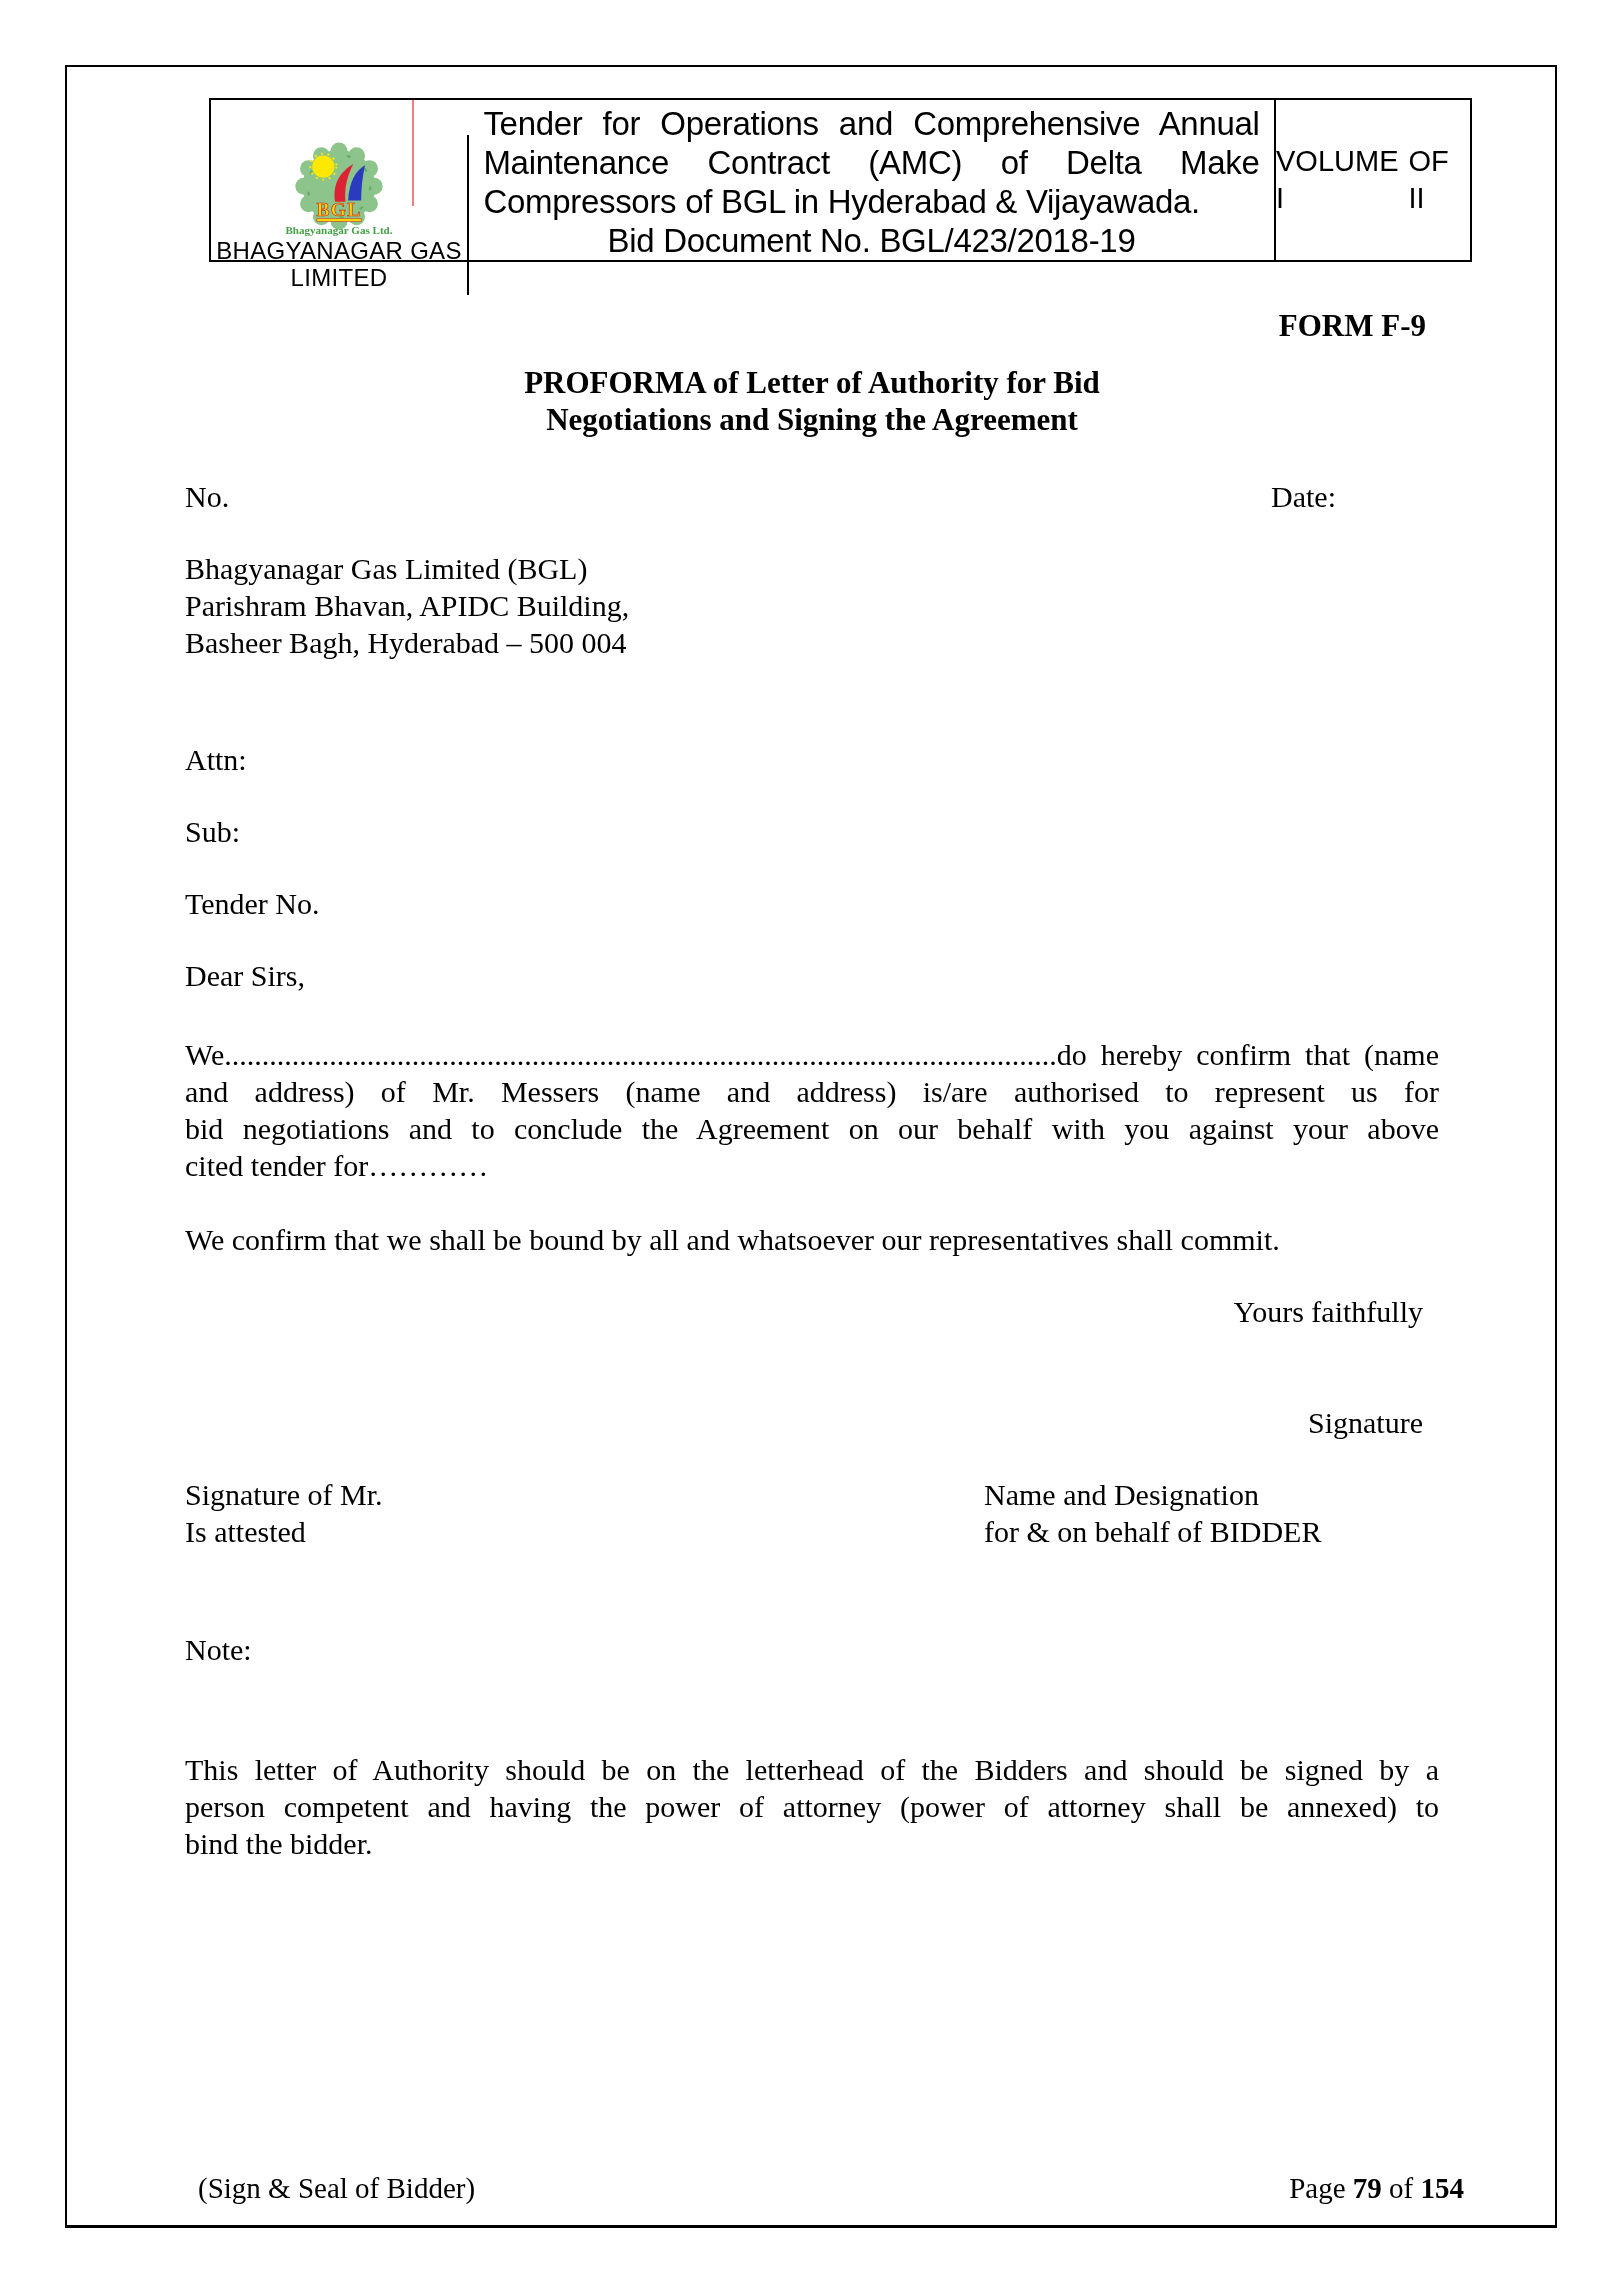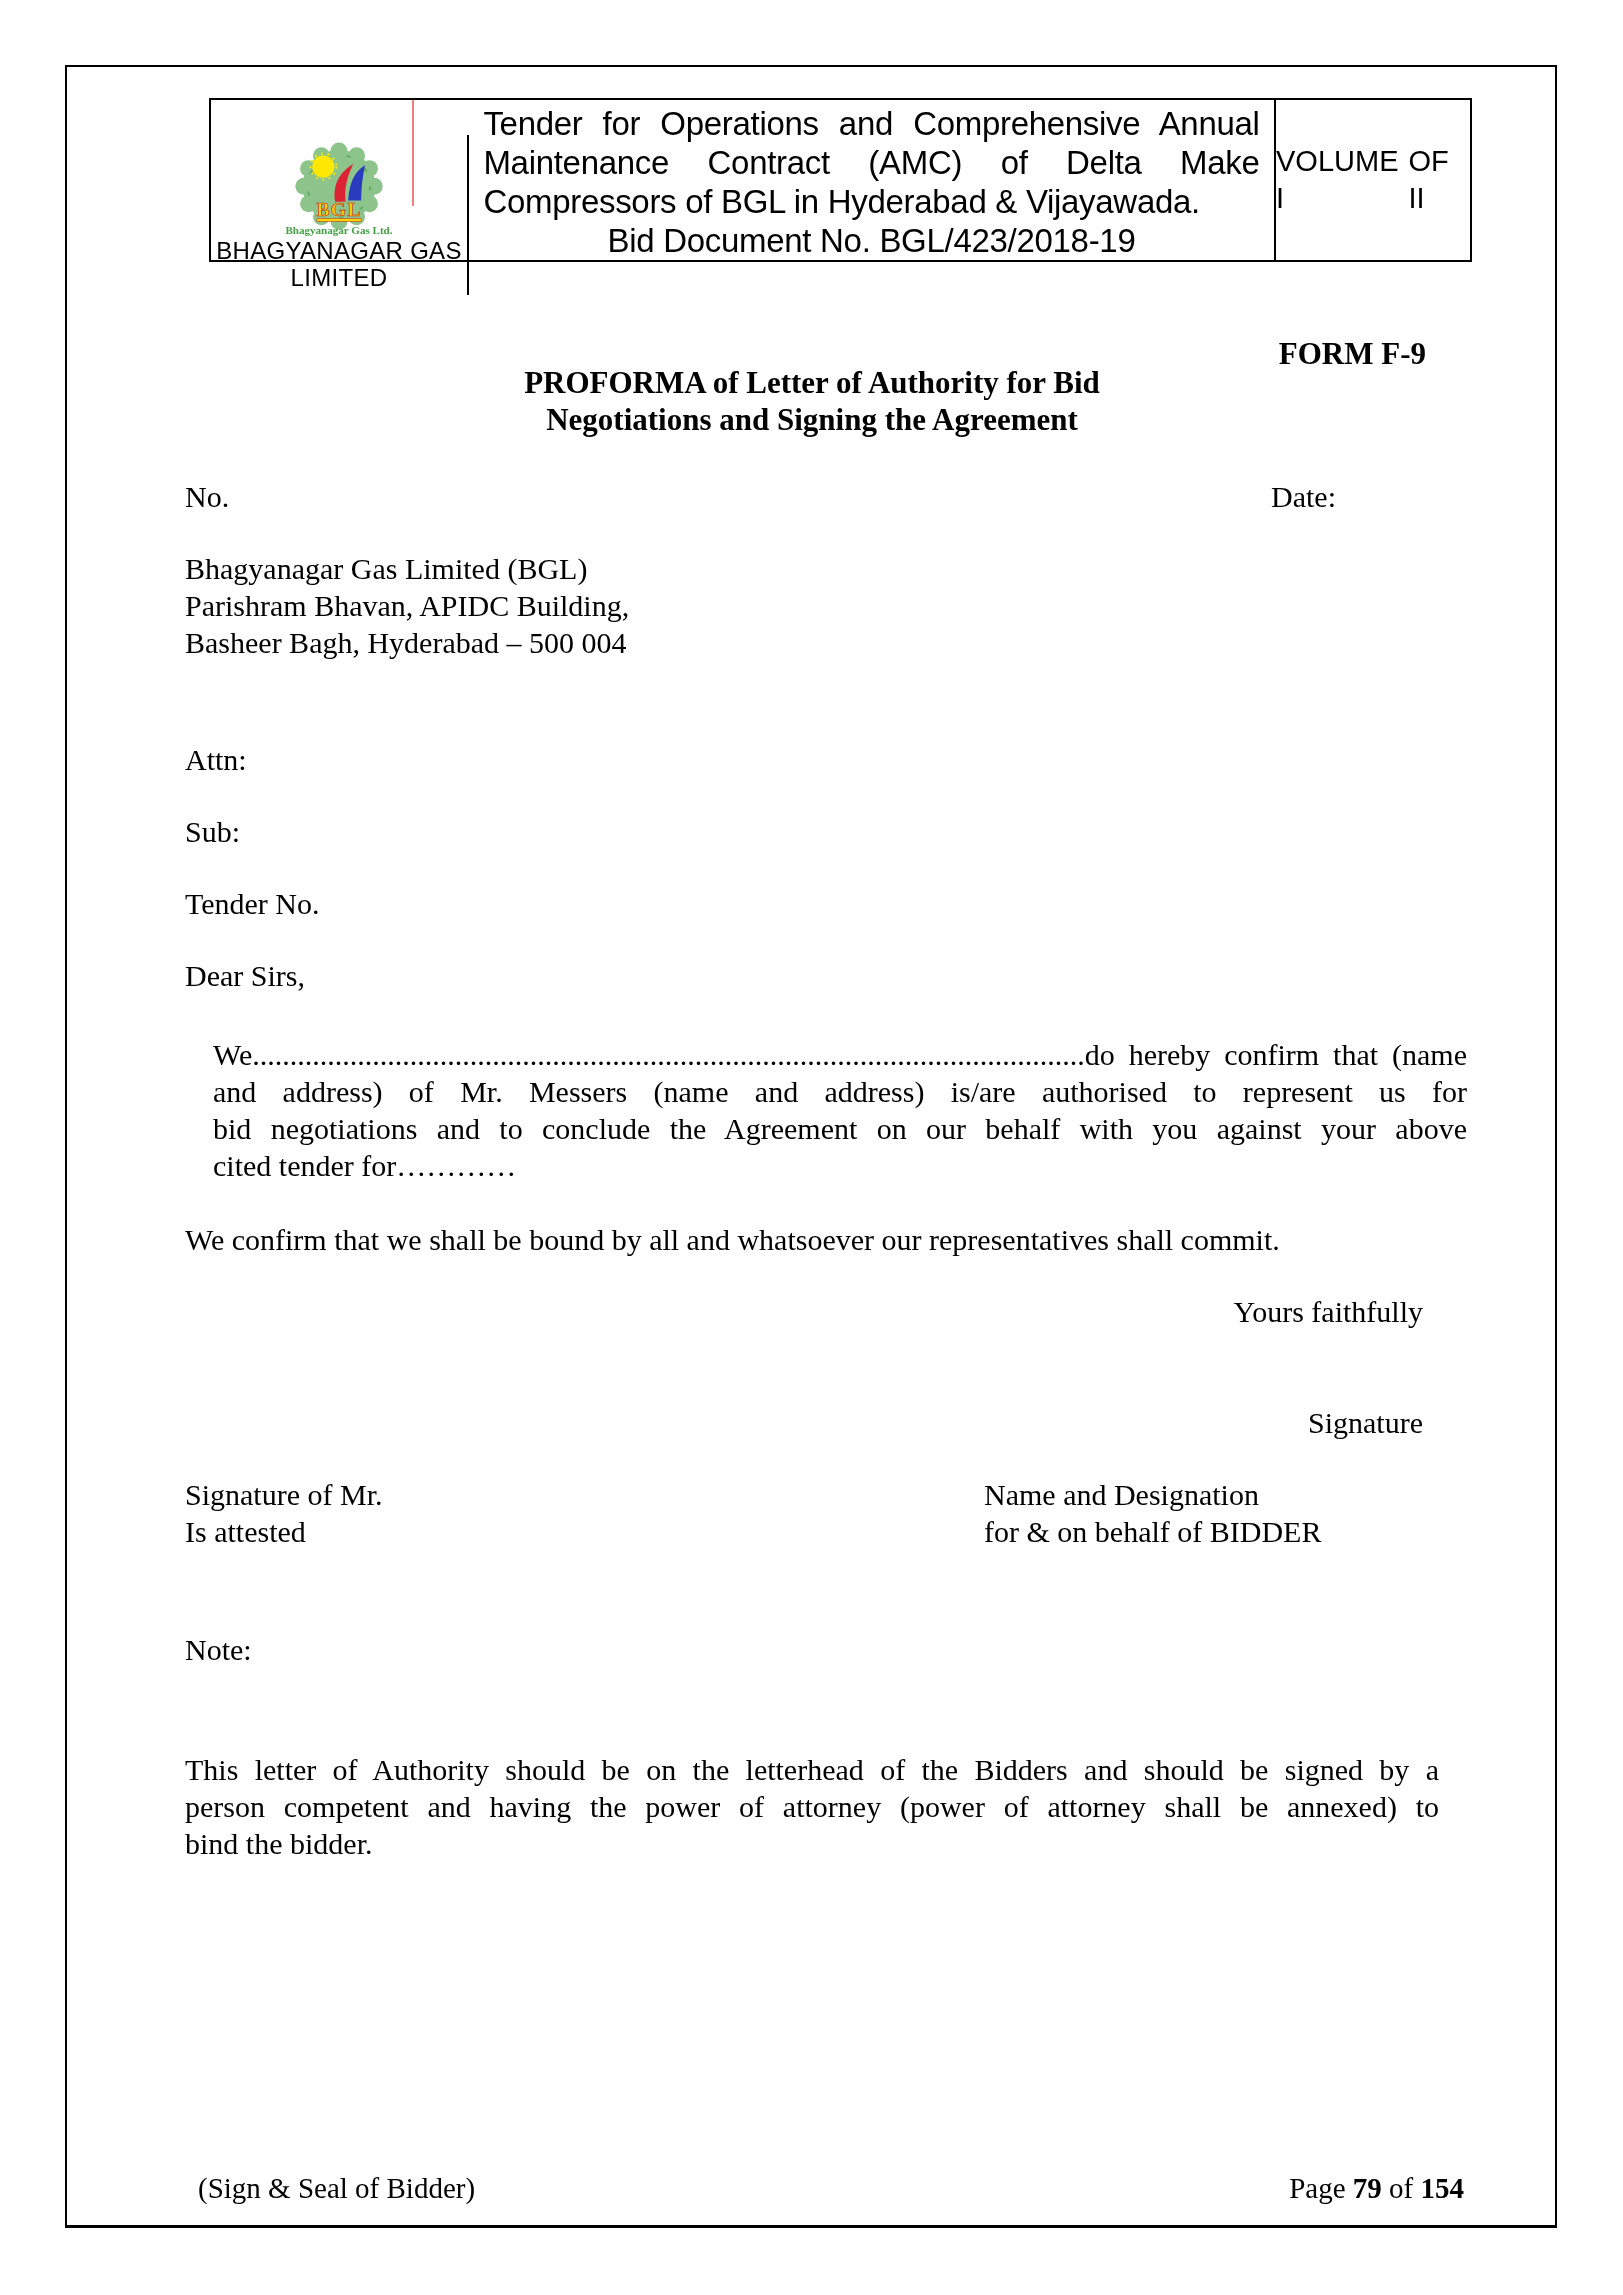--- a/index.html
+++ b/index.html
@@ -54,21 +54,21 @@
   .artifact{
     position:absolute;left:412px;top:100px;width:2px;height:106px;
     background:#f37c7c;
   }
   
   .abs{position:absolute;}
   .content{left:185px;width:1254px;}
   .serif46{font-size:30px;line-height:37px;}
   .jline{text-align:justify;text-align-last:justify;}
   .form-label{
-    left:185px;width:1241px;top:336px;
+    left:185px;width:1241px;top:308px;
     font-weight:bold;font-size:31px;text-align:right;
   }
   .letter-heading{
     top:364px;text-align:center;font-weight:bold;
     font-size:31px;line-height:37px;
   }
   .right-block{left:185px;width:1238px;text-align:right;}
   .sig-right{left:984px;top:1476px;font-size:30px;line-height:37px;}
   .footer-left{left:198px;top:2172px;font-size:29px;}
   .footer-right{left:185px;width:1279px;top:2172px;font-size:29px;text-align:right;}
@@ -144,21 +144,21 @@
     <div>Bhagyanagar Gas Limited (BGL)</div>
     <div>Parishram Bhavan, APIDC Building,</div>
     <div>Basheer Bagh, Hyderabad – 500 004</div>
   </div>
 
   <div class="abs serif46" style="left:185px;top:741px;">Attn:</div>
   <div class="abs serif46" style="left:185px;top:813px;">Sub:</div>
   <div class="abs serif46" style="left:185px;top:885px;">Tender No.</div>
   <div class="abs serif46" style="left:185px;top:957px;">Dear Sirs,</div>
 
-  <div class="abs content serif46" style="top:1036px;margin-left:28px;">
+  <div class="abs content serif46" style="top:1036px;">
     <div class="jline">We...............................................................................................................do hereby confirm that (name</div>
     <div class="jline">and address) of Mr. Messers (name and address) is/are authorised to represent us for</div>
     <div class="jline">bid negotiations and to conclude the Agreement on our behalf with you against your above</div>
     <div>cited tender for…………</div>
   </div>
 
   <div class="abs content serif46" style="top:1221px;">We confirm that we shall be bound by all and whatsoever our representatives shall commit.</div>
 
   <div class="abs right-block serif46" style="top:1293px;">Yours faithfully</div>
   <div class="abs right-block serif46" style="top:1404px;">Signature</div>

